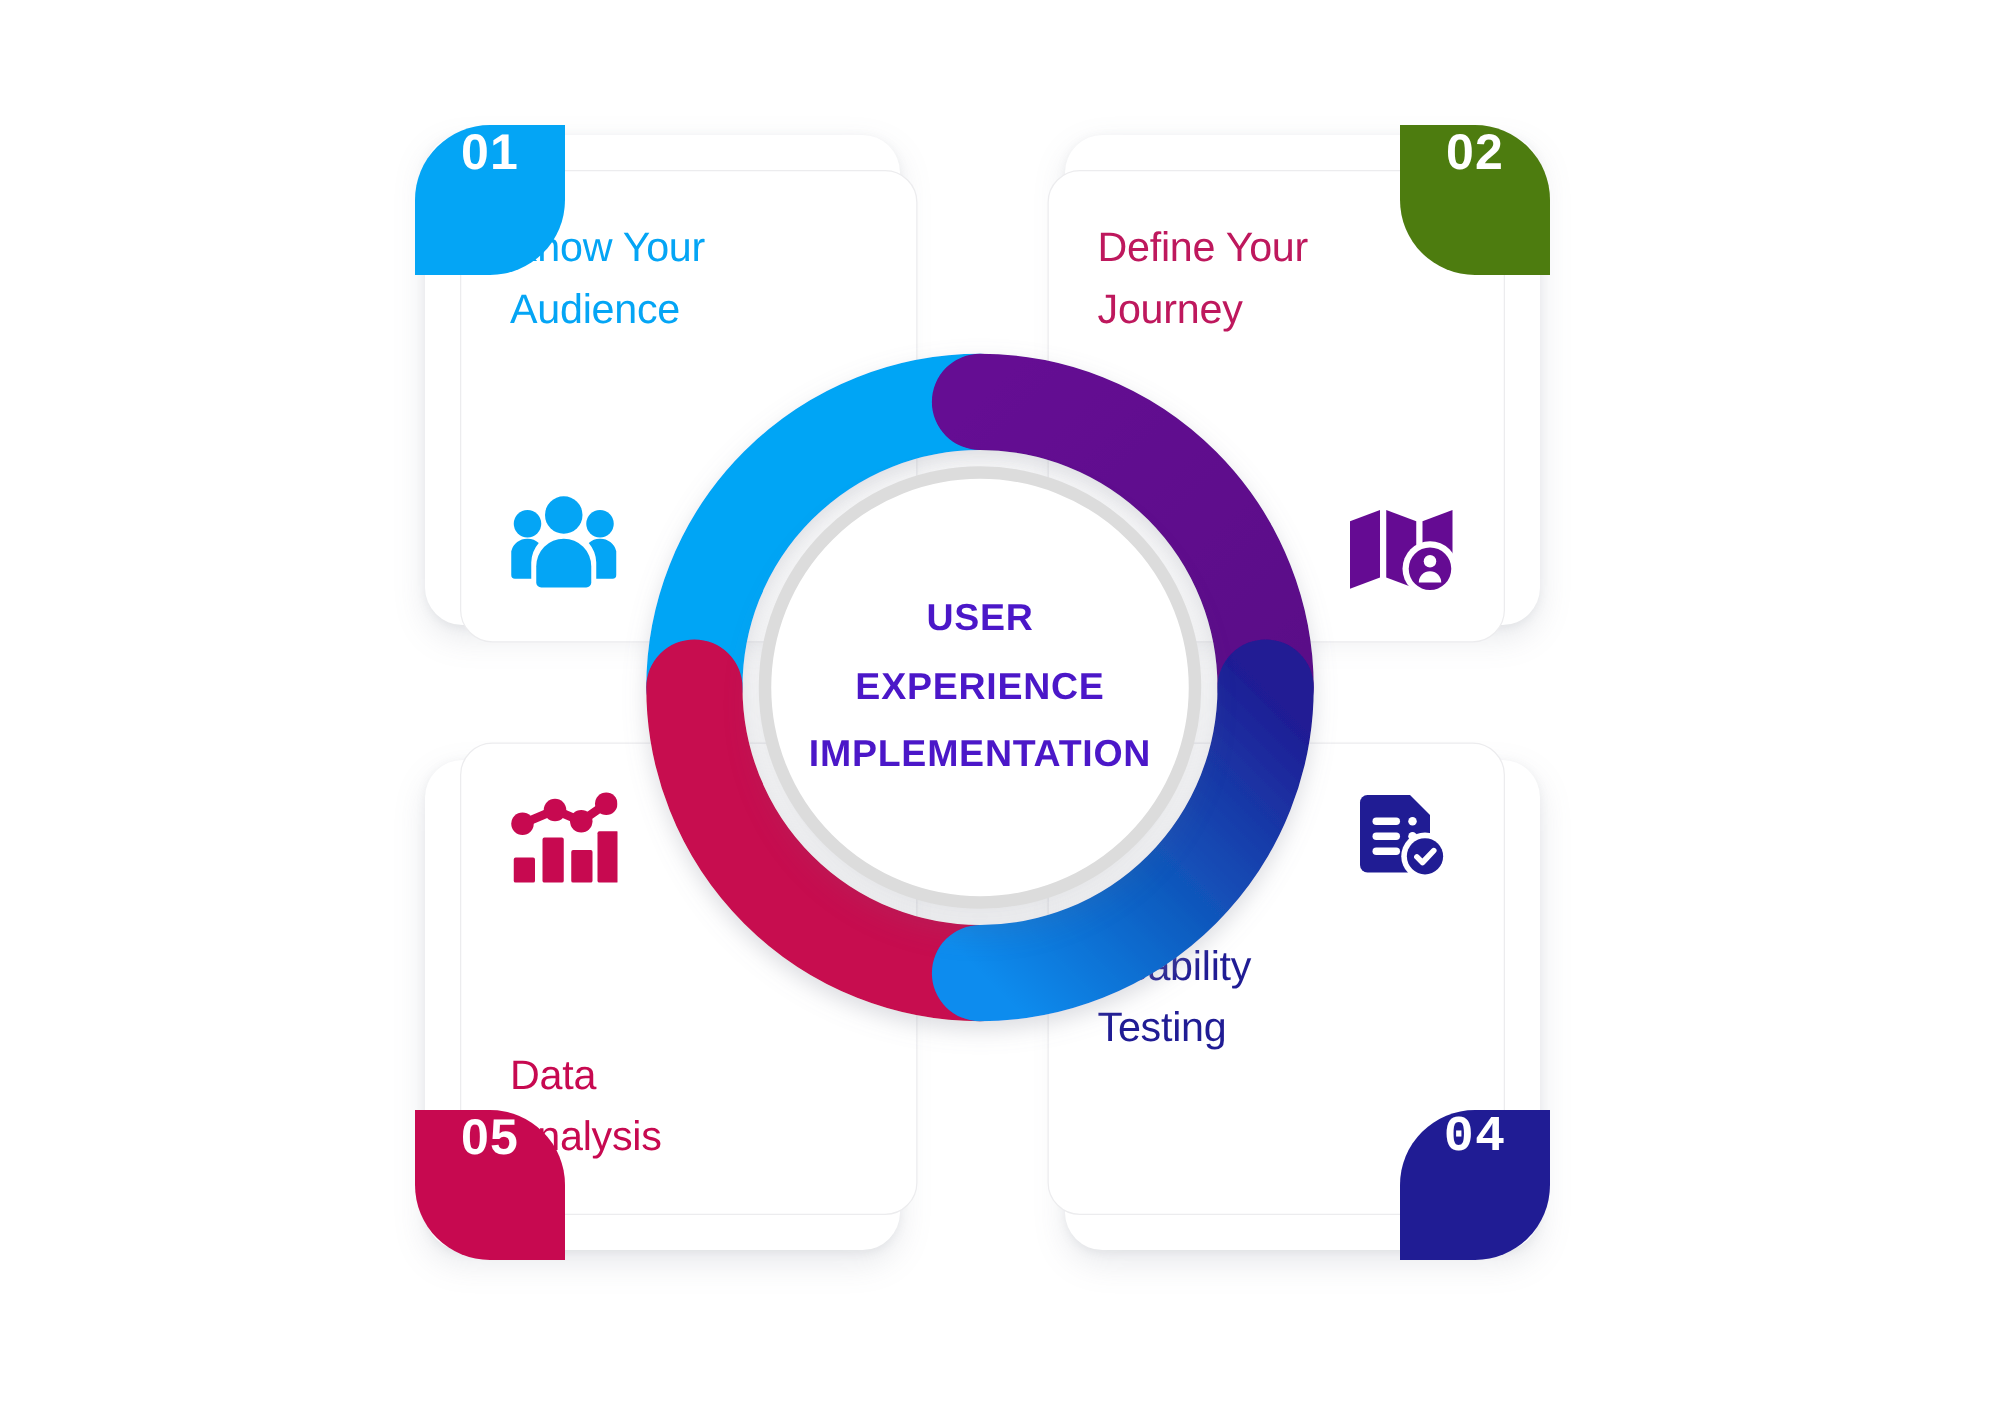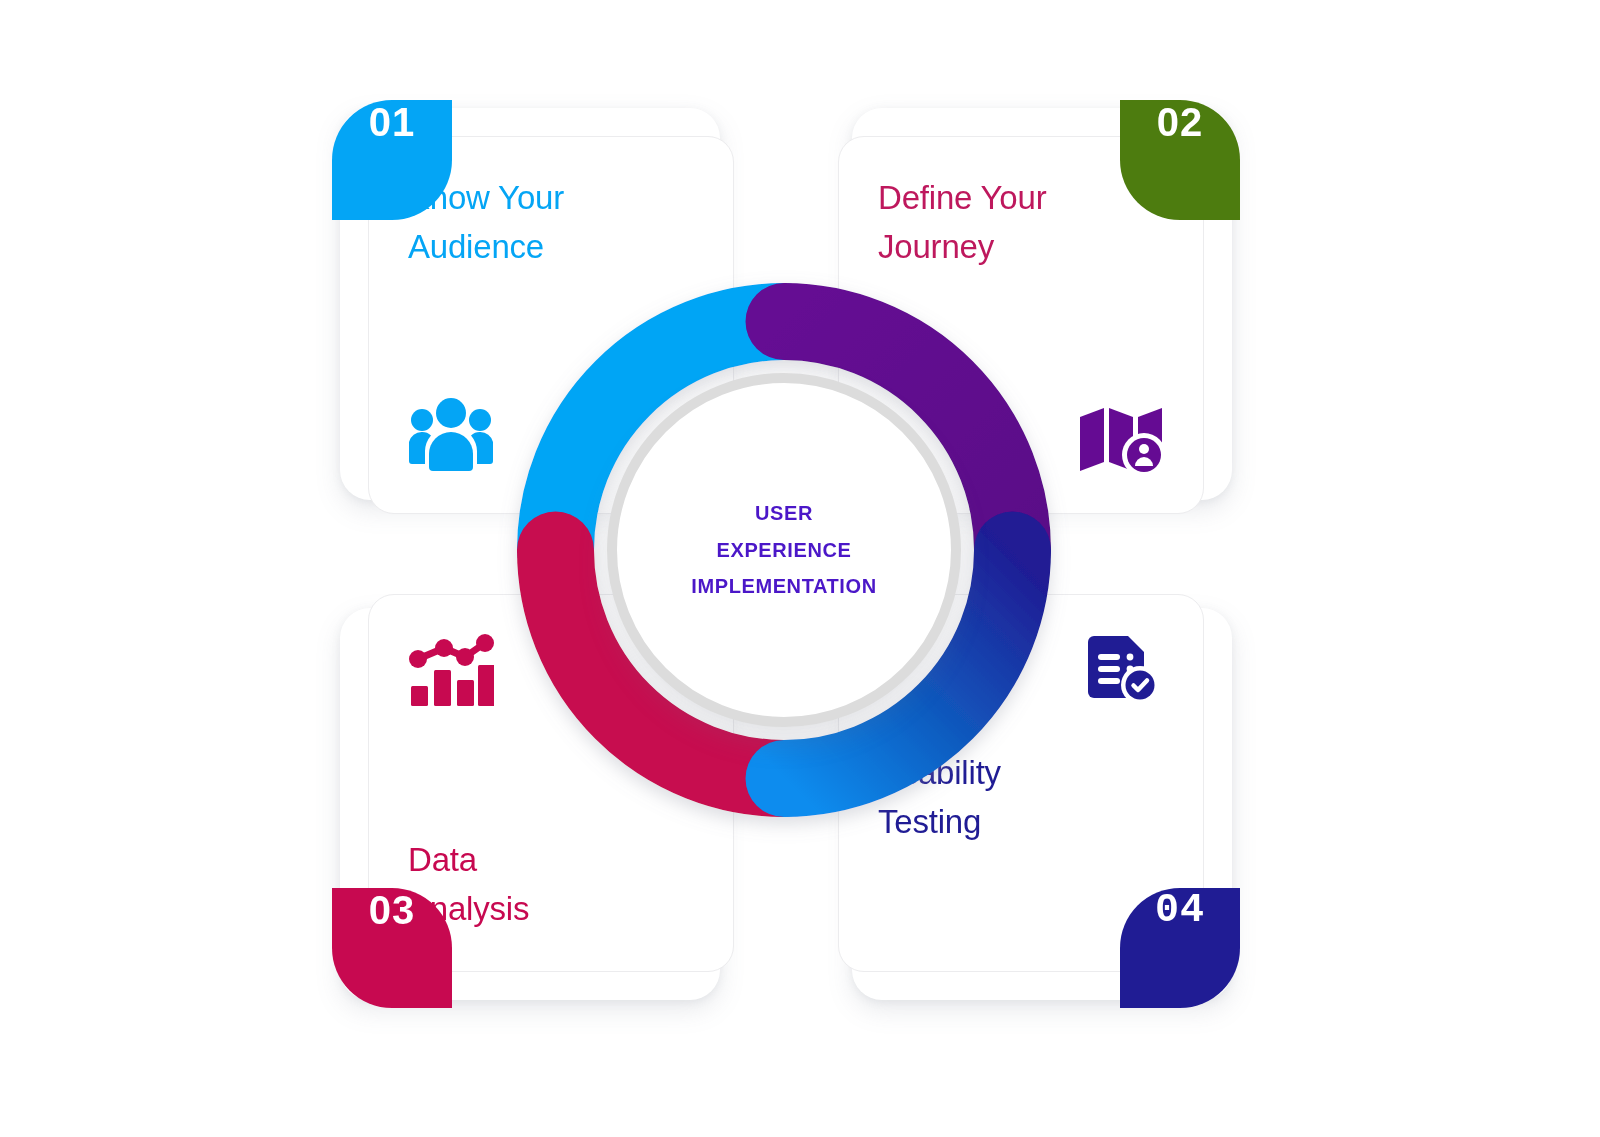--- a/index.html
+++ b/index.html
@@ -79,21 +79,21 @@
     width:354px;height:354px;
     border-radius:50%;
     background:#ffffff;
     border:10px solid #dcdcdc;
     box-sizing:border-box;
     display:flex;align-items:center;justify-content:center;
     box-shadow:0 14px 30px rgba(110,115,130,0.20);
   }
   .center-text{
     text-align:center;
-    font-size:20px;
+    font-size:30px;
     font-weight:700;
     line-height:1.82;
     letter-spacing:0.6px;
     white-space:pre-line;
   }
 </style>
 </head>
 <body>
 
 <div id="stage">
@@ -154,21 +154,21 @@
           <rect x="3" y="54" width="17" height="20" rx="1.5" fill="#C70950"></rect>
           <rect x="26" y="38" width="17" height="36" rx="1.5" fill="#C70950"></rect>
           <rect x="49" y="48" width="17" height="26" rx="1.5" fill="#C70950"></rect>
           <rect x="70" y="33" width="17" height="41" rx="1.5" fill="#C70950"></rect>
         </svg>
       </div>
       <div class="card-title" style="color:#C70950;">Data
 Analysis</div>
     </div>
     <div class="badge bl" style="left:-8px;bottom:-8px;background:#C70950;">
-      <span>03</span>
+      <span>05</span>
     </div>
   </div>
 
   <div class="card" style="left:852px;top:608px;">
     <div class="card-inner" style="left:-14px;top:-14px;"></div>
     <div class="card-body order-icon-first" style="left:-14px;top:-14px;">
       <div class="icon-wrap icon-right">
         <svg class="card-icon" viewBox="0 0 86 76">
           <path d="M16 4h34l16 16v40a6 6 0 0 1-6 6H16a6 6 0 0 1-6-6V10a6 6 0 0 1 6-6z" fill="#201C94"></path>
           <rect x="20" y="22" width="22" height="6" rx="3" fill="#ffffff"></rect>

